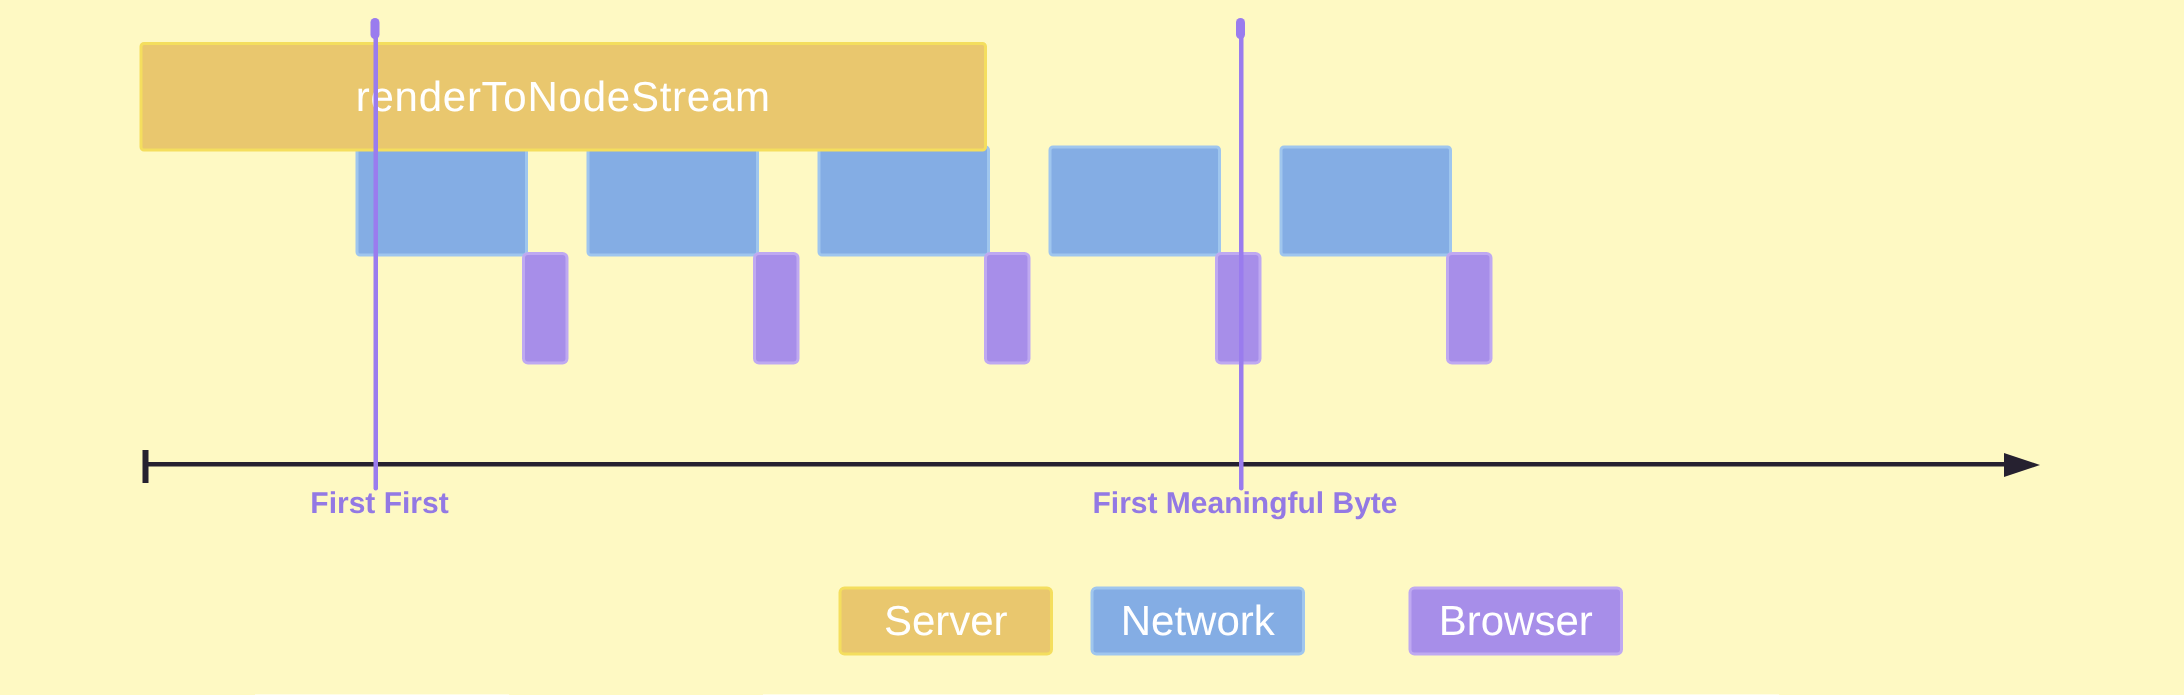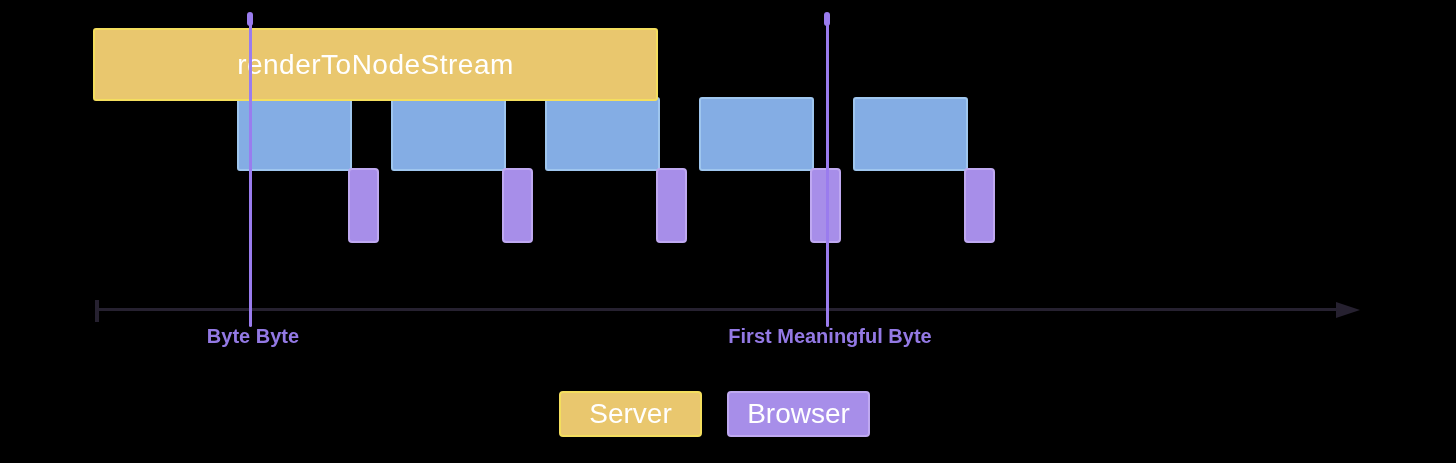--- a/index.html
+++ b/index.html
@@ -4,21 +4,21 @@
 <style>
   html, body {
     margin: 0; padding: 0;
     width: 1456px; height: 463px;
     background: #ffffff;
     font-family: "Liberation Sans", sans-serif;
   }
   .stage {
     position: relative;
     width: 1456px; height: 463px;
-    background: #000000;
+    background: #fef9c3;
     overflow: hidden;
   }
   .bar {
     position: absolute;
     box-sizing: border-box;
     border-radius: 3px;
   }
   .bar.network {
     top: 97px; height: 74px;
     background: var(--network);
@@ -100,21 +100,21 @@
   .chip {
     width: 143px; height: 46px;
     box-sizing: border-box;
     border-radius: 4px;
     display: flex; align-items: center; justify-content: center;
     color: #ffffff;
     font-size: 28px;
   }
   .chip.server  { background: var(--server);  border: 2px solid var(--server-edge); }
   .chip.network { background: var(--network); border: 2px solid var(--network-edge); }
-  .chip.browser { background: var(--browser); border: 2px solid var(--browser-edge); }
+  .chip.browser { background: var(--browser); border: 2px solid var(--browser-edge); margin-left: 44px; }
 </style>
 </head>
 <body>
 
 <div class="stage">
 
   <div>
     <div class="bar server" style="left: 93px; width: 565px;">
       <span>renderToNodeStream</span>
     </div>
@@ -127,31 +127,34 @@
       <div class="bar browser" style="left: 348px; width: 31px;"></div>
       <div class="bar browser" style="left: 502px; width: 31px;"></div>
       <div class="bar browser" style="left: 656px; width: 31px;"></div>
       <div class="bar browser" style="left: 810px; width: 31px;"></div>
       <div class="bar browser" style="left: 964px; width: 31px;"></div>
     </div>
 
   <div>
 
   <div class="marker-line" style="left: 248.5px;"></div>
-      <div class="marker-label" style="left: 253px;">Byte Byte</div>
+      <div class="marker-label" style="left: 253px;">First First</div>
       <div class="marker-line" style="left: 825.5px;"></div>
       <div class="marker-label" style="left: 830px;">First Meaningful Byte</div>
     </div>
 
   <div class="axis-line"></div>
   <div class="axis-cap"></div>
   <div class="axis-arrow"></div>
 
   <div class="legend">
     <div class="chip server">
       <span>Server</span>
     </div>
+    <div class="chip network">
+      <span>Network</span>
+    </div>
     <div class="chip browser">
       <span>Browser</span>
     </div>
   </div>
 
 </div>
 
 </body></html>

